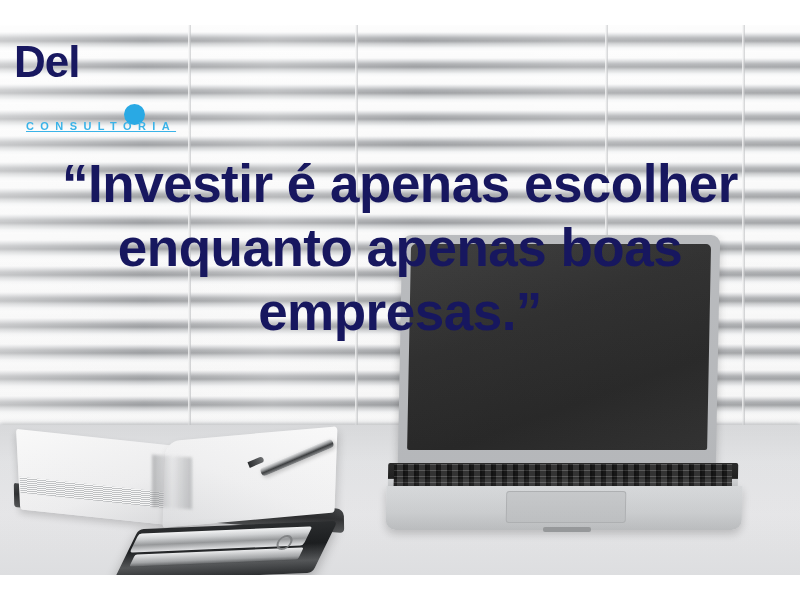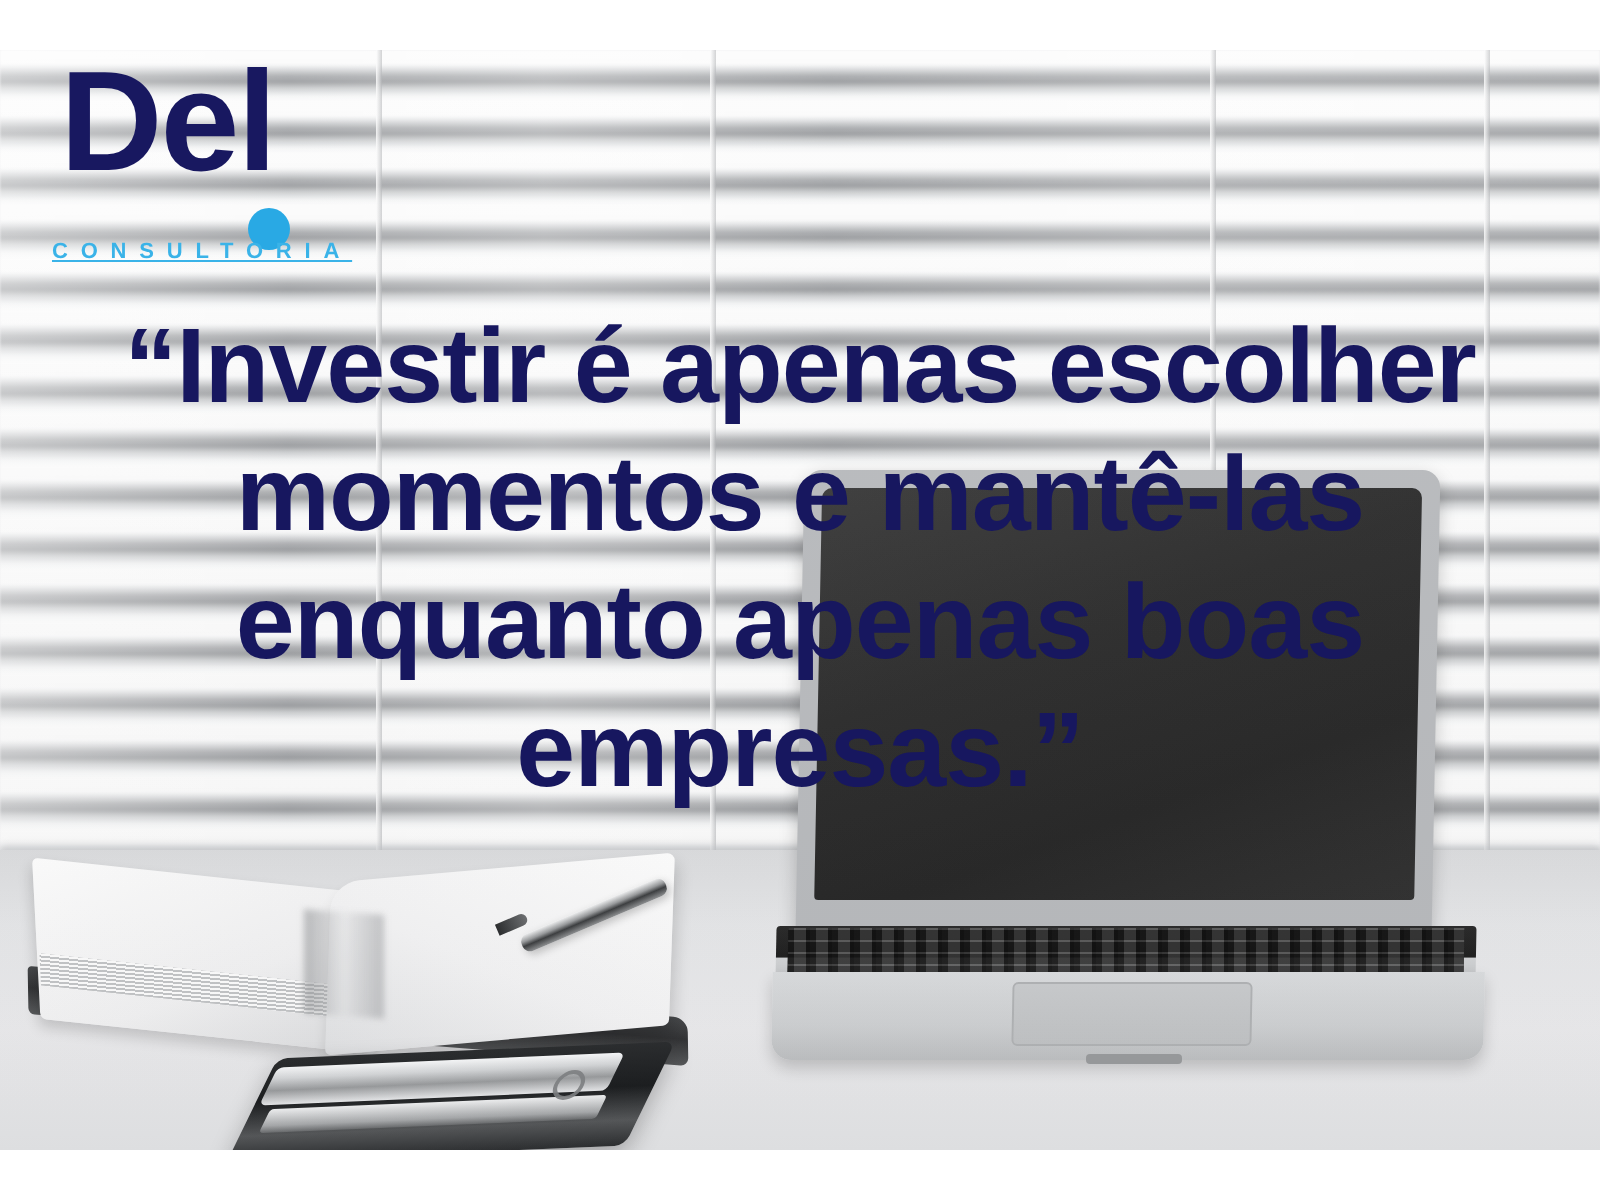--- a/index.html
+++ b/index.html
@@ -338,27 +338,26 @@
     left: 14px;
     top: 28px;
     width: 180px;
     height: 92px;
   }
   .logo-word {
     position: absolute;
     left: 0;
     top: 0;
     font-family: "Liberation Sans", sans-serif;
-    font-size: 71px;
+    font-size: 44px;
     font-weight: bold;
     color: #181860;
     letter-spacing: -1px;
     line-height: 68px;
     white-space: nowrap;
-    margin-left: 16px;
   }
   .logo-dot {
     position: absolute;
     left: 110px;
     top: 76px;
     width: 21px;
     height: 21px;
     background: #29a9e4;
     border-radius: 50%;
   }
@@ -453,19 +452,18 @@
   </div>
 
   <div class="logo">
     <div class="logo-word">Del</div>
     <div class="logo-dot"></div>
     <div class="logo-sub">CONSULTORIA</div>
   </div>
 
   <div class="quote">
     <span class="quote-line">“Investir é apenas escolher</span>
-    <span class="quote-line">momentos e mantê-las</span>
     <span class="quote-line">enquanto apenas boas</span>
     <span class="quote-line">empresas.”</span>
   </div>
 
 
 </div>
 
 </body></html>

